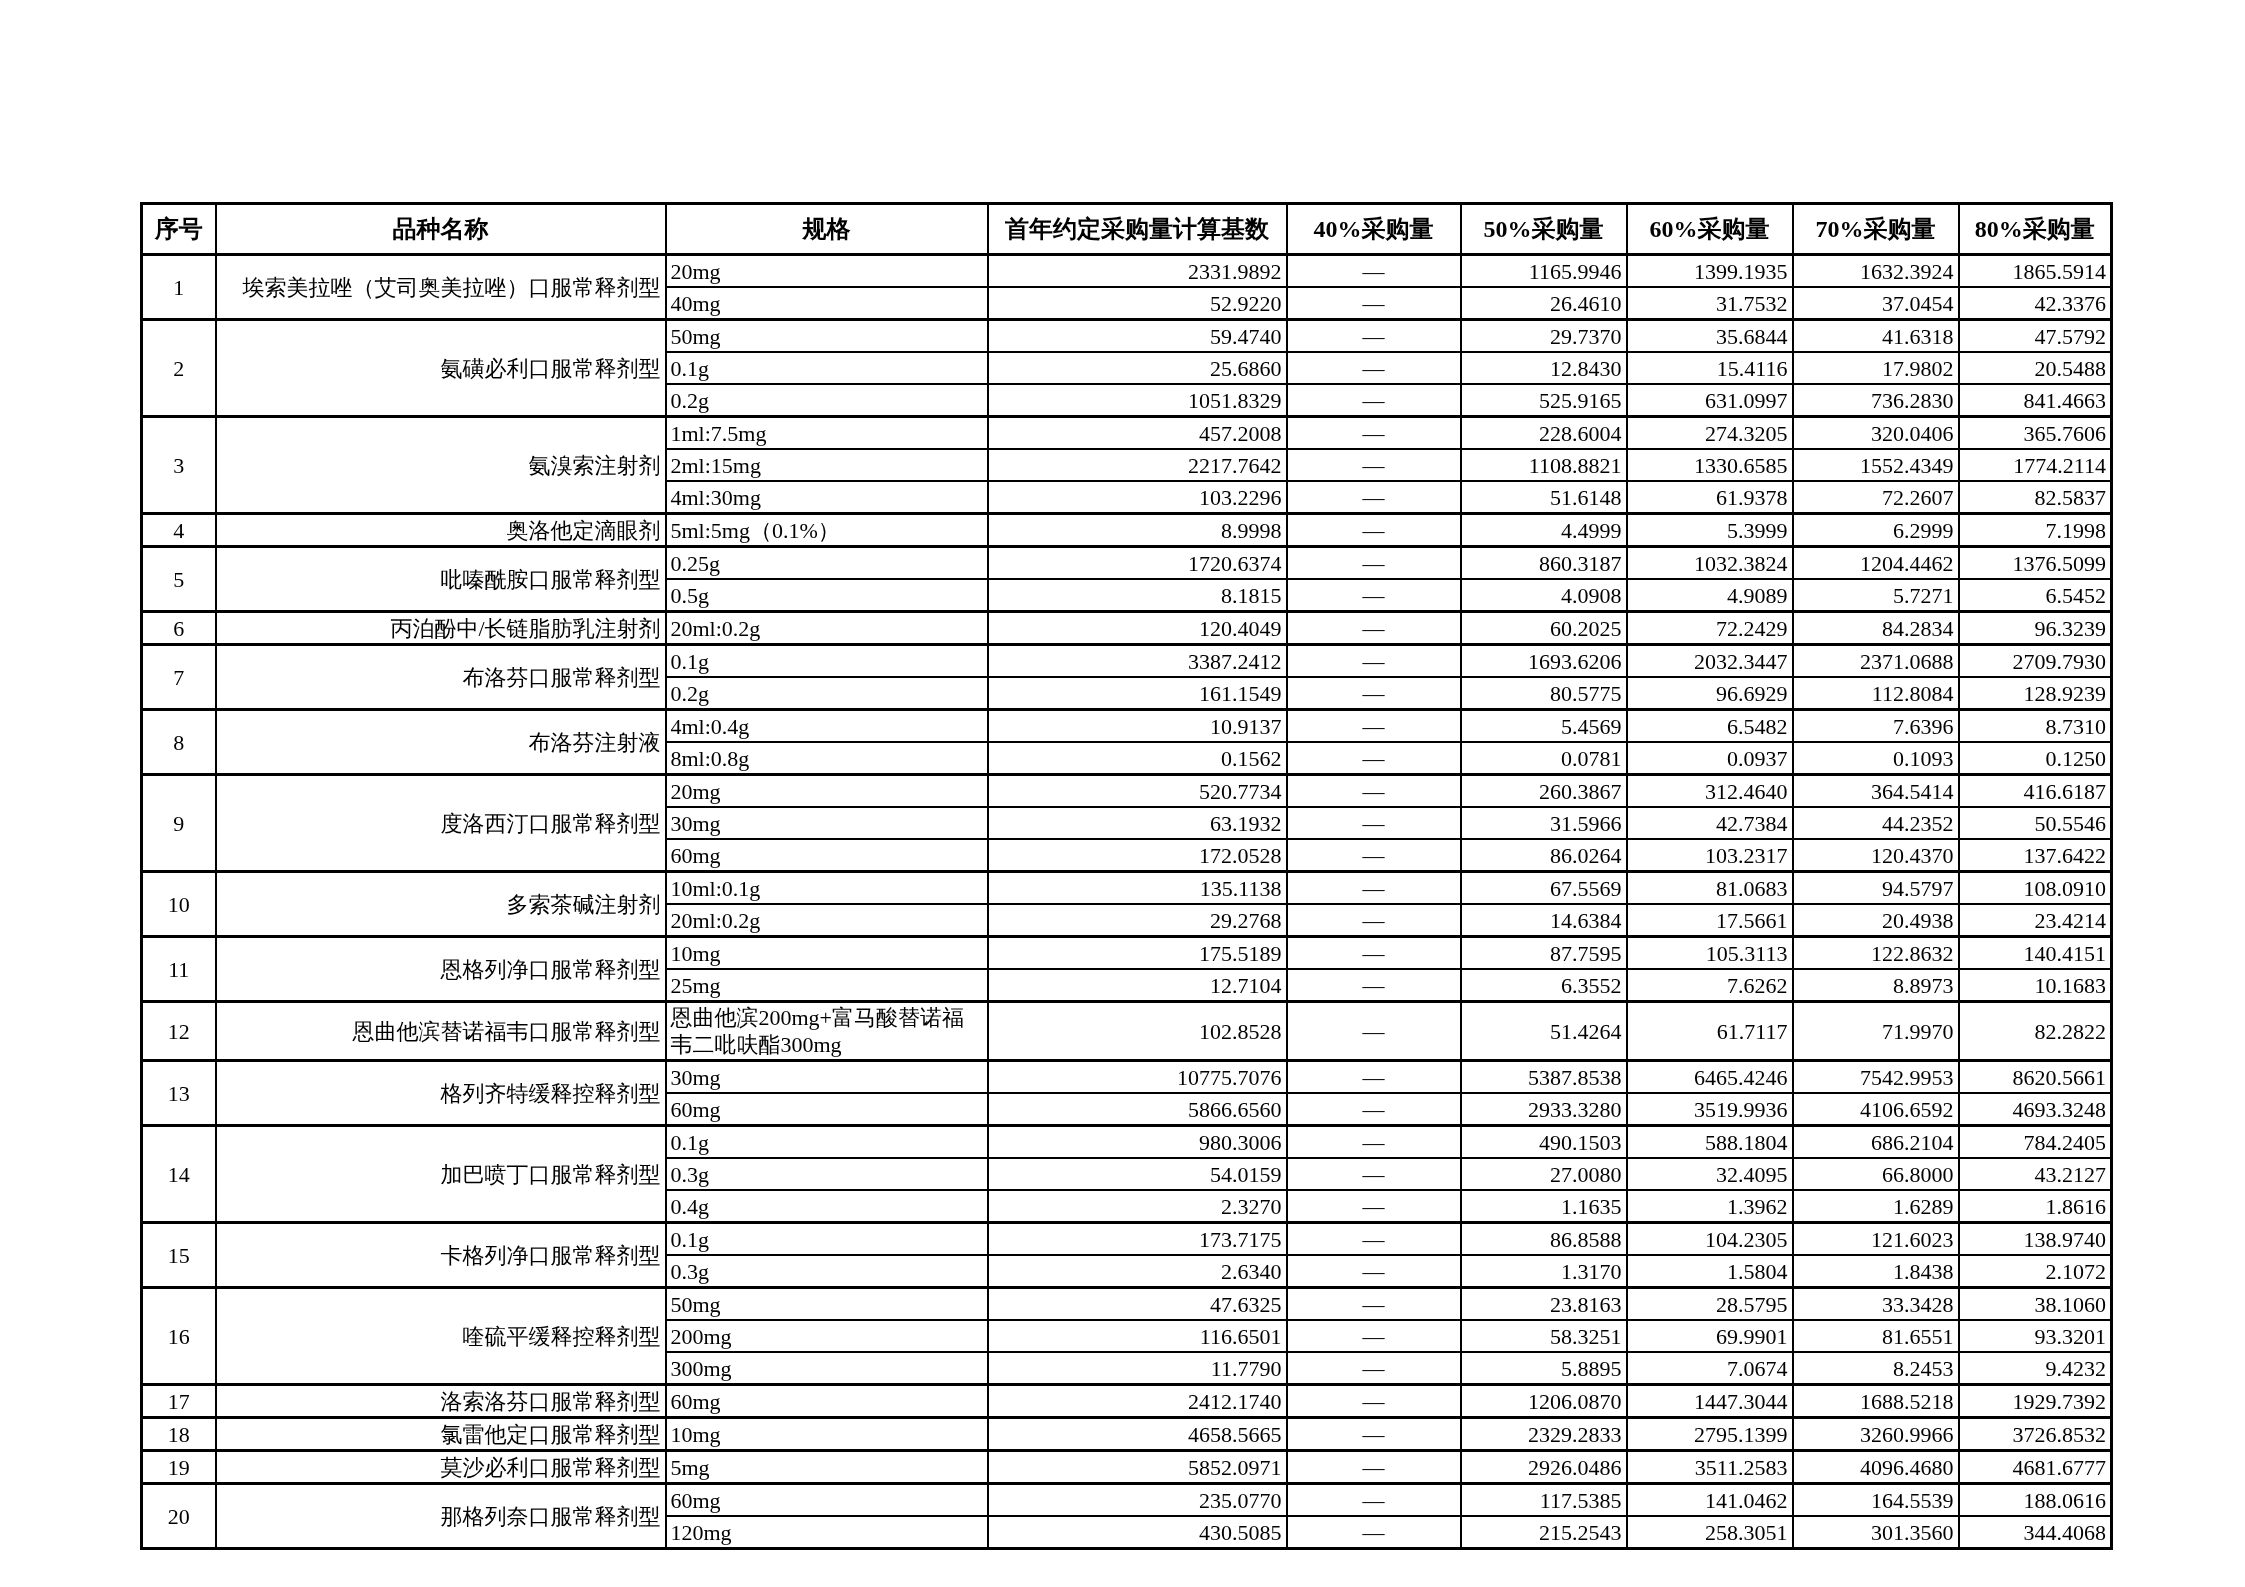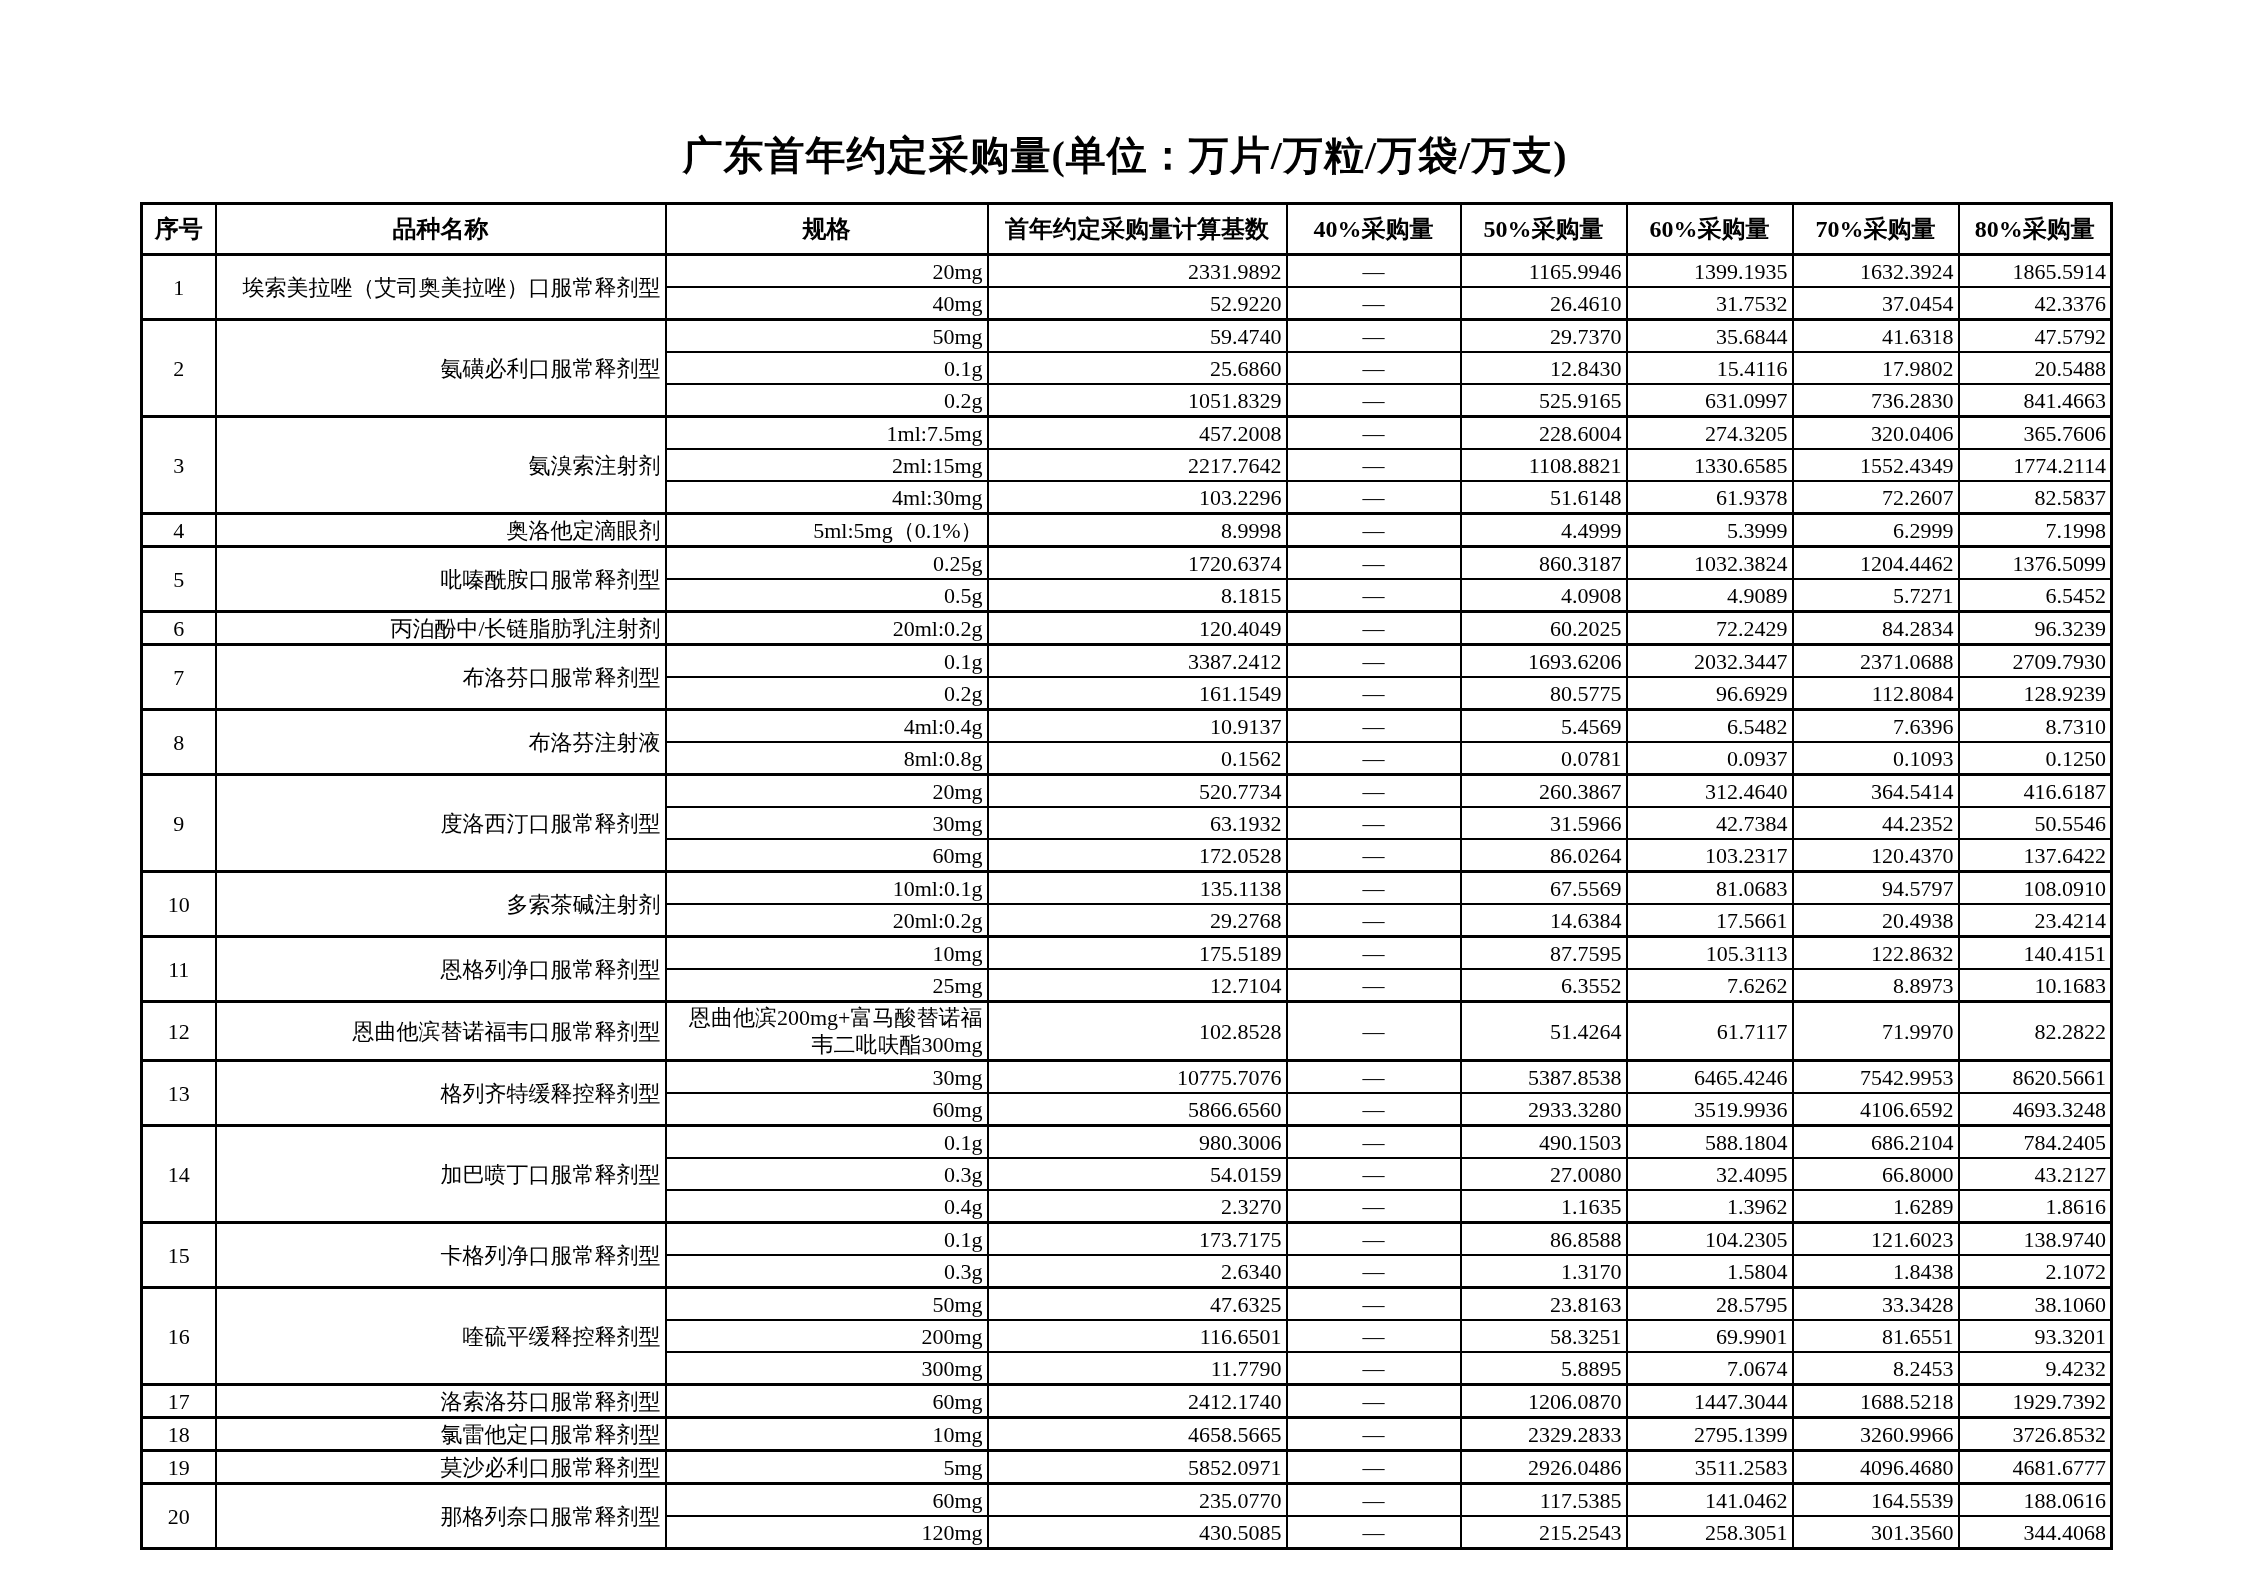--- a/index.html
+++ b/index.html
@@ -18,29 +18,28 @@
   }
   .sheet th,.sheet td{border:2px solid #000;vertical-align:middle;overflow:hidden;}
   .sheet thead th{
     height:44px;font-size:24px;font-weight:700;text-align:center;
     border-bottom:3px solid #000;padding:2px 4px;
   }
   .sheet tbody td{height:28px;font-size:22px;line-height:27px;padding:1px 4px;}
   .sheet tbody tr.group-start td{border-top:3px solid #000;}
   .c-no{text-align:center;}
   .c-name{text-align:right;padding:1px 8px;}
-  .c-spec{text-align:right;}
+  .c-spec{text-align:left;}
   .c-dash{text-align:center;}
   .c-num{text-align:right;padding-right:10px;}
 </style>
 </head>
 <body>
 
 <div class="page">
-  <h1 class="title">广东首年约定采购量(单位：万片/万粒/万袋/万支)</h1>
 
   <table class="sheet">
     <colgroup>
       <col style="width:74px">
       <col style="width:450px">
       <col style="width:322px">
       <col style="width:299px">
       <col style="width:174px">
       <col style="width:166px">
       <col style="width:166px">

